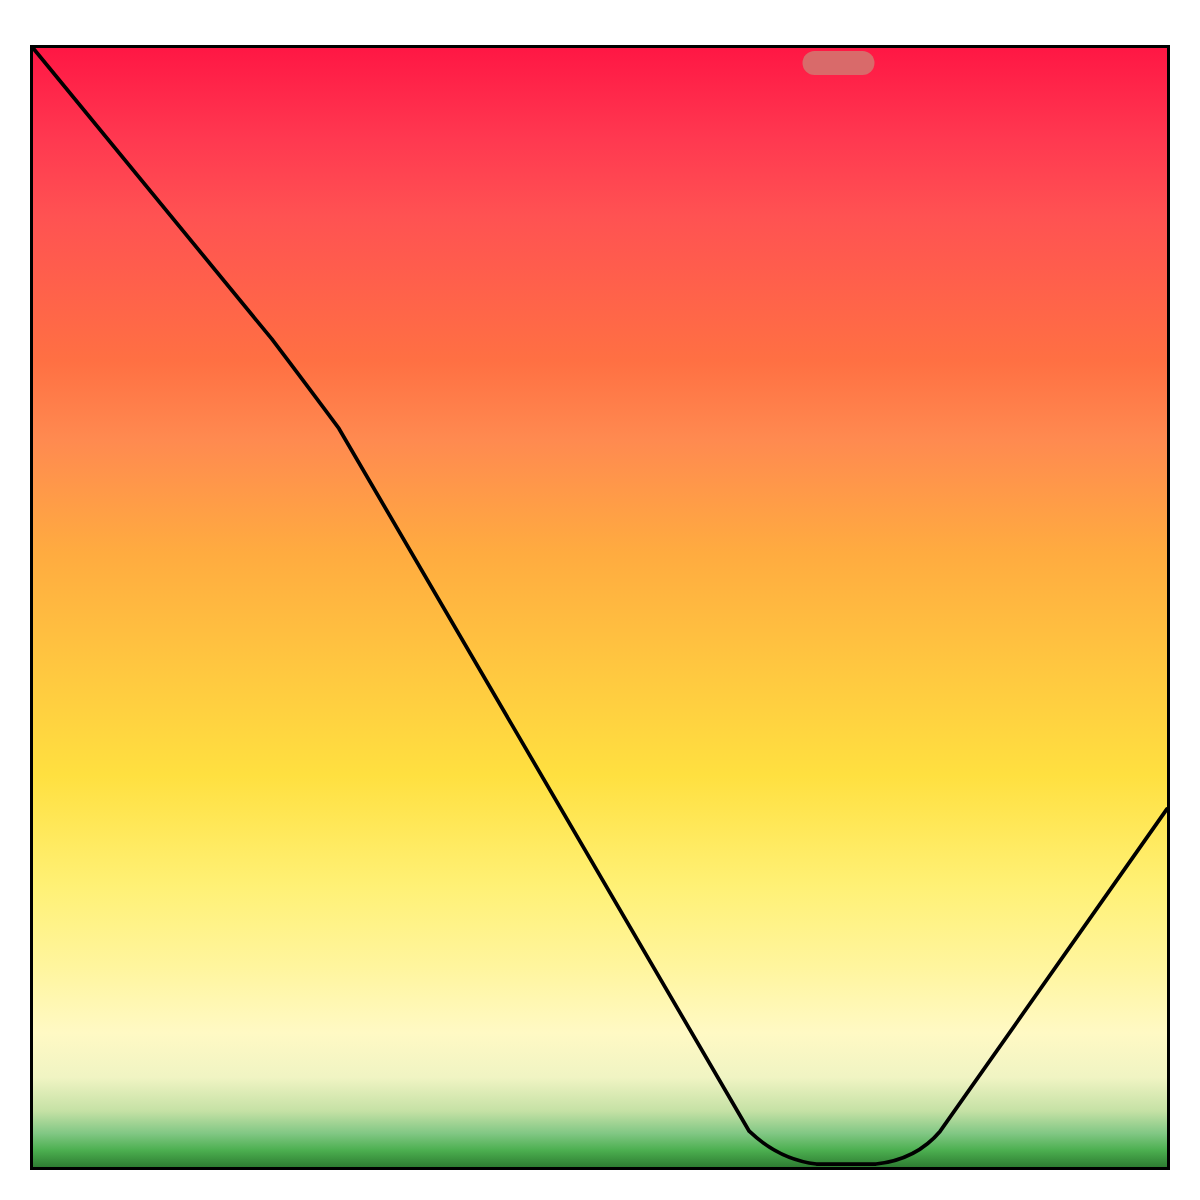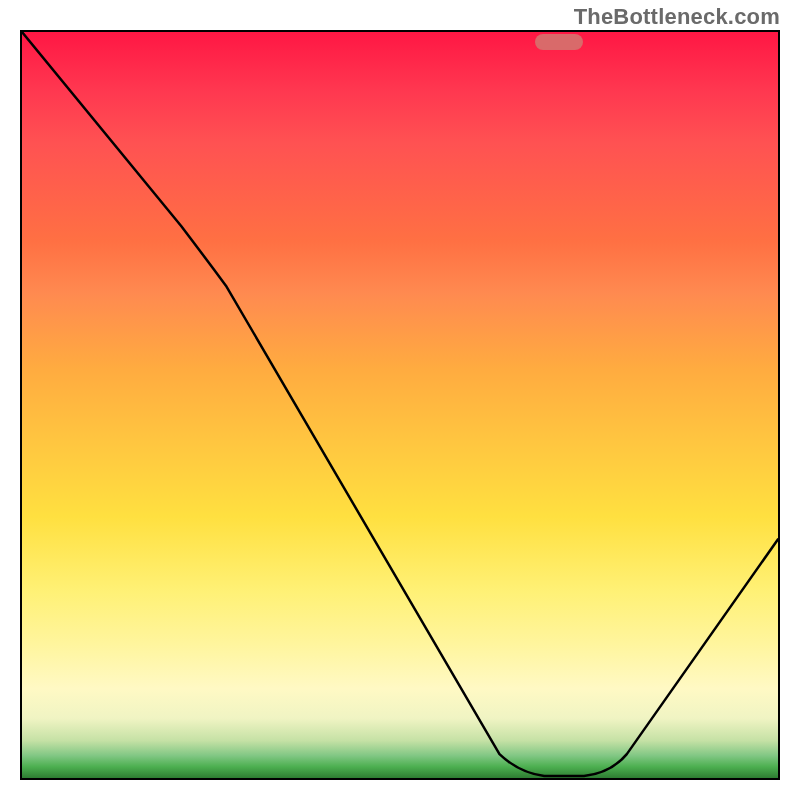--- a/index.html
+++ b/index.html
@@ -61,21 +61,20 @@
     font-weight: bold;
     color: #6a6a6a;
     letter-spacing: 0.2px;
   }
 </style>
 </head>
 <body>
 
 <div class="chart-container">
 
-  <div class="attribution">TheBottleneck.com</div>
 
   <div class="plot-area">
     <div class="gradient-bg"></div>
 
     <svg class="curve" viewBox="0 0 760 750" preserveAspectRatio="none">
       <path id="curve-path" fill="none" stroke="#000" stroke-width="2.5" stroke-linejoin="round" stroke-linecap="round" d="M 0 0
      L 160 195
      Q 185 228 205 255
      L 480 726
      Q 500 745 525 748

